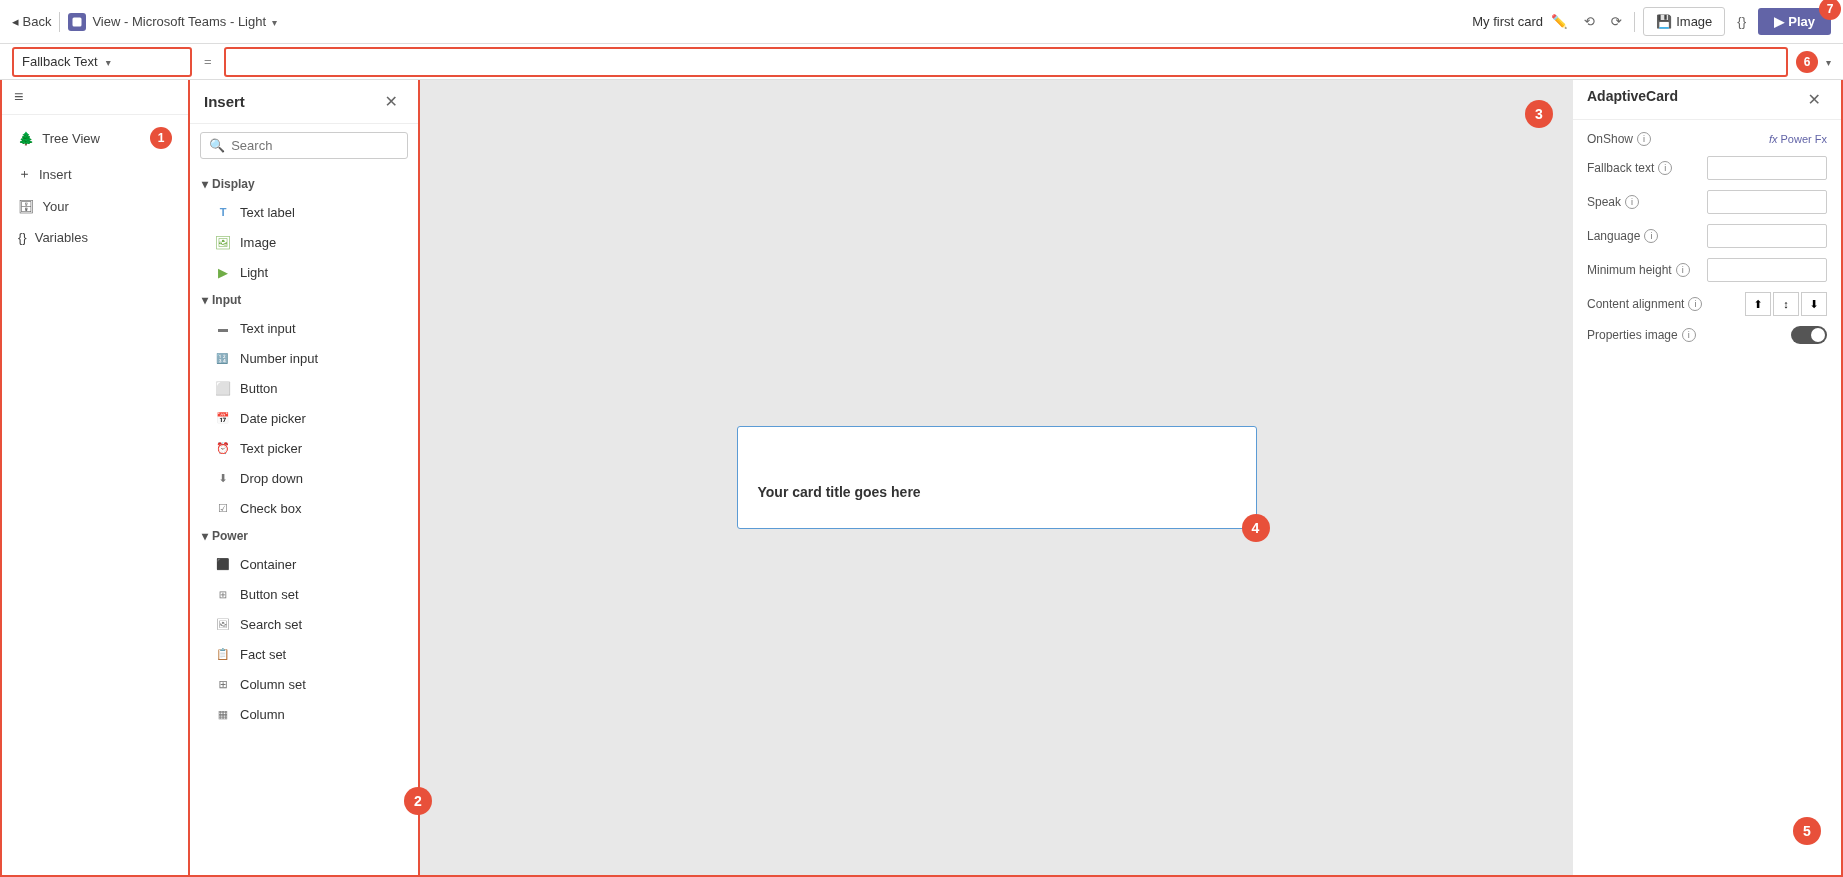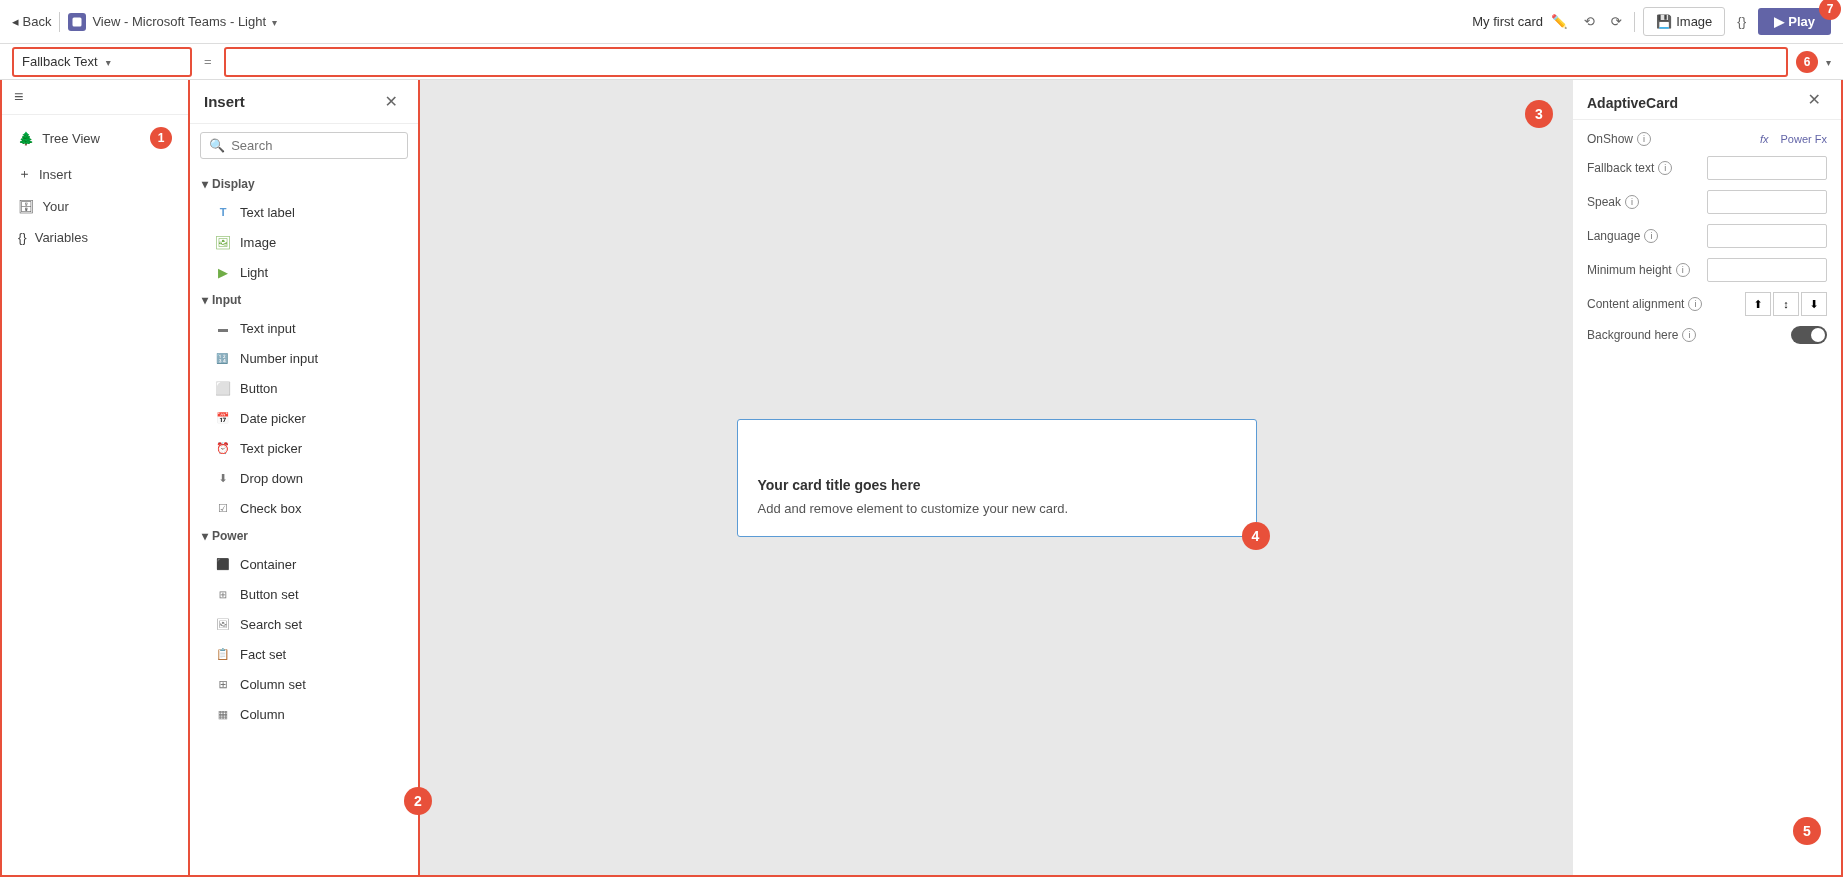--- a/index.html
+++ b/index.html
@@ -73,31 +73,31 @@
     .card-preview { background: #fff; border: 1.5px solid #5b9bd5; border-radius: 3px; width: 520px; padding: 20px; }
     .card-title { font-size: 14px; font-weight: 700; color: #333; margin-bottom: 8px; margin-top: 37px; }
     .card-subtitle { font-size: 13px; color: #555; }
 
     
     .right-panel {
       width: 270px; background: #fff; border: 2px solid #e8503a;
       border-top: none; border-left: none; flex-shrink: 0;
       display: flex; flex-direction: column;
     }
-    .right-header { display: flex; align-items: flex-end; justify-content: space-between; padding: 8px 14px; border-bottom: 1px solid #eee; }
+    .right-header { display: flex; align-items: flex-start; justify-content: space-between; padding: 8px 14px; border-bottom: 1px solid #eee; }
     .right-title { font-size: 14px; font-weight: 700; color: #333; }
     .right-tabs { display: flex; border-bottom: 1px solid #eee; }
     .right-tab { padding: 8px 16px; font-size: 13px; cursor: pointer; color: #555; border-bottom: 2px solid transparent; }
     .right-tab.active { color: #6264a7; border-bottom-color: #6264a7; font-weight: 600; }
     .right-content { flex: 1; padding: 12px 14px; overflow-y: auto; }
     .prop-row { display: flex; align-items: center; justify-content: space-between; margin-bottom: 10px; }
     .prop-label { font-size: 12px; color: #555; display: flex; align-items: center; gap: 4px; }
     .prop-label-info { width: 14px; height: 14px; border-radius: 50%; border: 1px solid #999; display: flex; align-items: center; justify-content: center; font-size: 9px; color: #777; cursor: pointer; }
     .prop-value { display: flex; align-items: center; gap: 4px; }
-    .power-fx { font-size: 11px; color: #6264a7; display: flex; gap: 12px; cursor: pointer; }
+    .power-fx { font-size: 11px; color: #6264a7; display: flex; gap: 3px; cursor: pointer; }
     .prop-input { border: 1px solid #ccc; border-radius: 2px; height: 24px; width: 120px; padding: 0 6px; font-size: 12px; }
     .alignment-btns { display: flex; gap: 2px; }
     .align-btn { width: 26px; height: 24px; border: 1px solid #ccc; background: #fff; cursor: pointer; display: flex; align-items: center; justify-content: center; font-size: 11px; }
     .toggle-switch { width: 36px; height: 18px; border-radius: 9px; background: #555; display: flex; align-items: center; justify-content: flex-end; padding: 2px; cursor: pointer; }
     .toggle-knob { width: 14px; height: 14px; border-radius: 50%; background: white; }
 
     
     .badge { width: 28px; height: 28px; border-radius: 50%; background: #e8503a; color: white; font-size: 14px; font-weight: 700; display: flex; align-items: center; justify-content: center; position: absolute; z-index: 10; }
 
     
@@ -283,21 +283,20 @@
 
     <div style="position:absolute;bottom:60px;right:-14px;width:28px;height:28px;border-radius:50%;background:#e8503a;color:white;font-size:14px;font-weight:700;display:flex;align-items:center;justify-content:center;z-index:10;">2</div>
   </div>
 
   <div class="canvas-area" style="position:relative;">
 
     <div style="position:absolute;top:20px;right:20px;width:28px;height:28px;border-radius:50%;background:#e8503a;color:white;font-size:14px;font-weight:700;display:flex;align-items:center;justify-content:center;z-index:10;">3</div>
 
     <div class="card-preview" style="position:relative;">
       <div class="card-title">Your card title goes here</div>
-      <div class="card-subtitle">Add and remove element to customize your new card.</div>
 
       <div style="position:absolute;bottom:-14px;right:-14px;width:28px;height:28px;border-radius:50%;background:#e8503a;color:white;font-size:14px;font-weight:700;display:flex;align-items:center;justify-content:center;z-index:10;">4</div>
     </div>
   </div>
 
   <div class="right-panel" style="position:relative;">
     <div class="right-header">
       <span class="right-title">AdaptiveCard</span>
       <button class="close-btn">✕</button>
     </div>
@@ -355,21 +354,21 @@
         </div>
         <div class="alignment-btns">
           <button class="align-btn" title="Top">⬆</button>
           <button class="align-btn" title="Middle">↕</button>
           <button class="align-btn" title="Bottom">⬇</button>
         </div>
       </div>
 
       <div class="prop-row">
         <div class="prop-label">
-          <span>Background here</span>
+          <span>Properties image</span>
           <div class="prop-label-info">i</div>
         </div>
         <div class="toggle-switch">
           <div class="toggle-knob"></div>
         </div>
       </div>
     </div>
 
     <div style="position:absolute;bottom:30px;right:20px;width:28px;height:28px;border-radius:50%;background:#e8503a;color:white;font-size:14px;font-weight:700;display:flex;align-items:center;justify-content:center;z-index:10;">5</div>
   </div>

